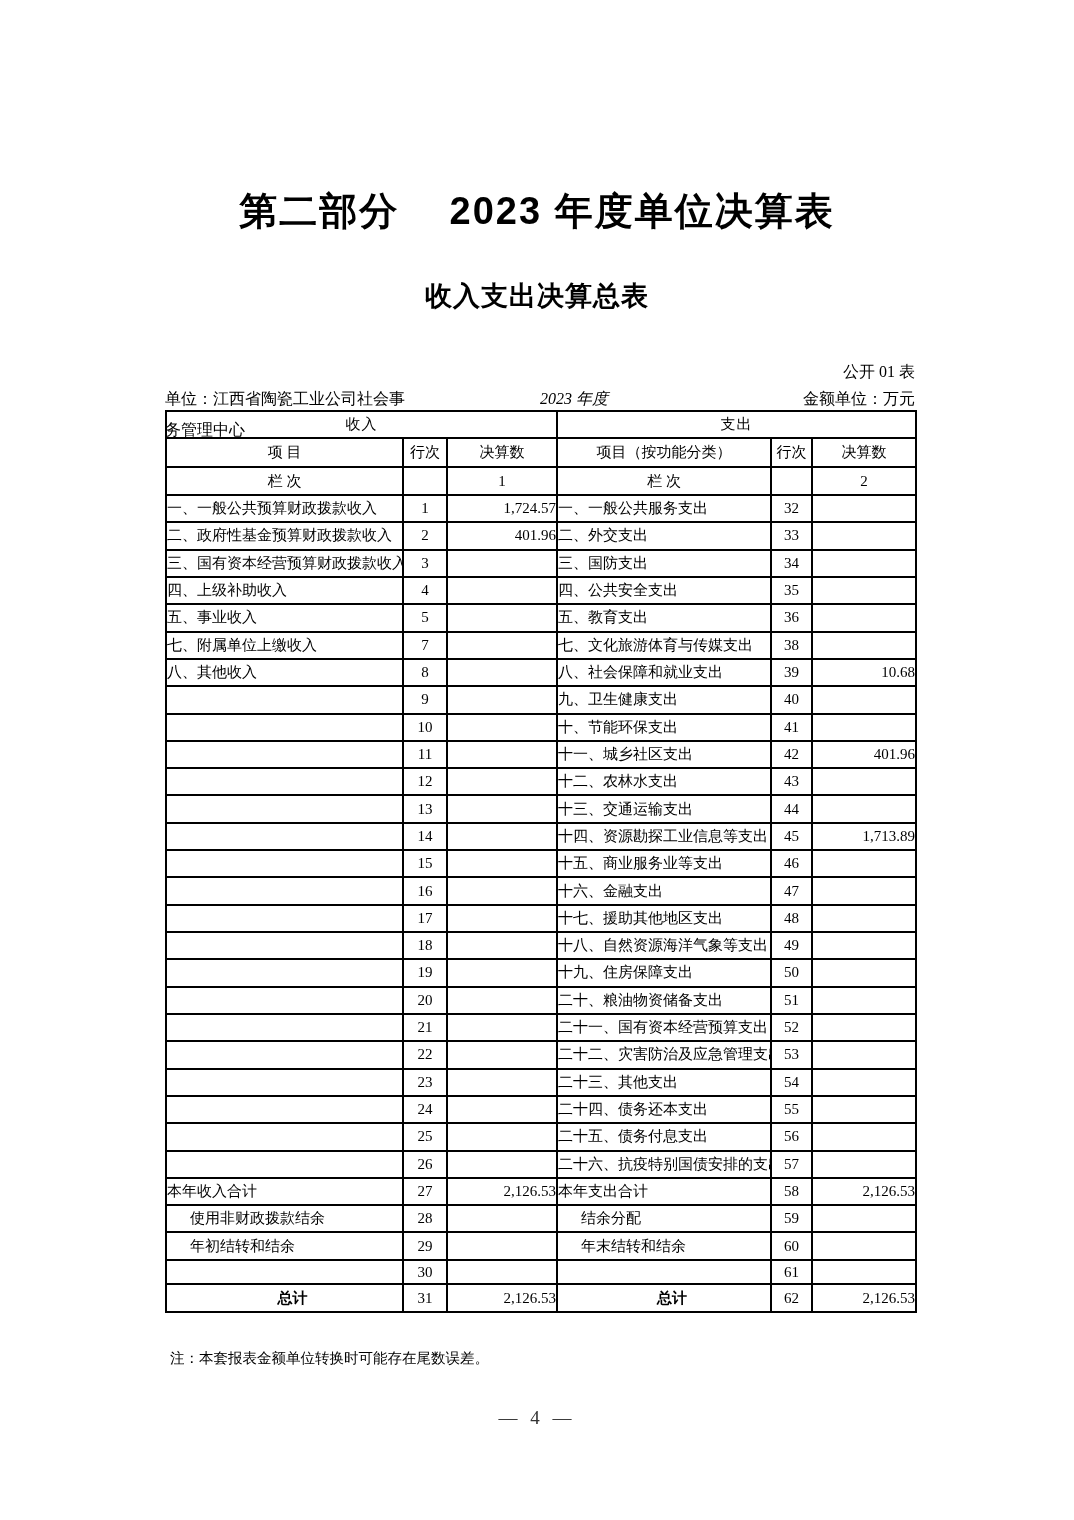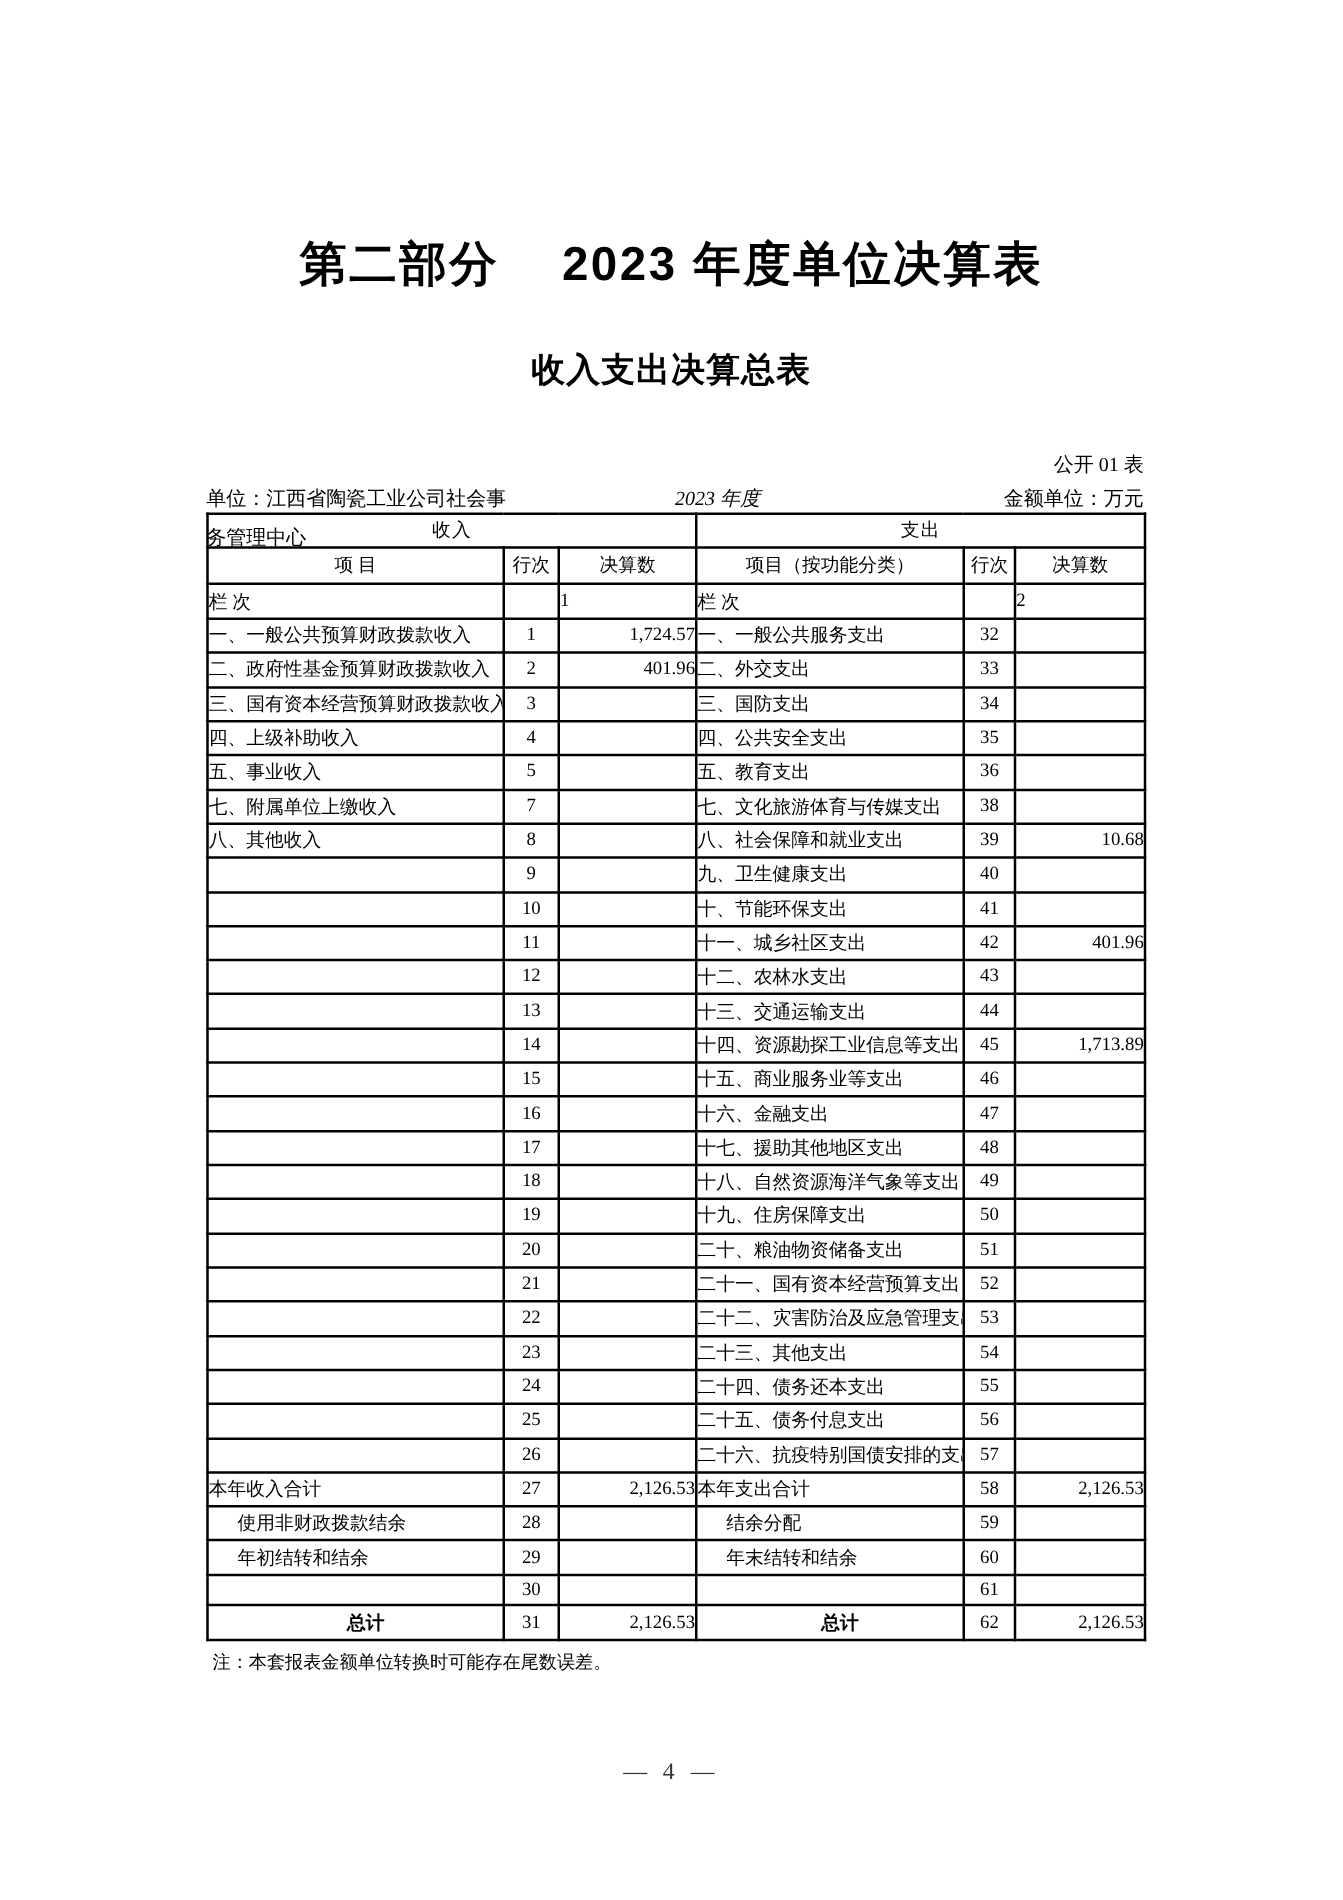--- a/index.html
+++ b/index.html
@@ -76,36 +76,36 @@
     vertical-align: middle;
     font-weight: normal;
     overflow: hidden;
     white-space: nowrap;
   }
   tr.hdr1 { height: 27px; padding-left: 19px; }
   tr.hdr2 { height: 29px; }
   tr.hdr3 { height: 28px; }
   th.section { text-align: center; letter-spacing: 1px; }
   th.colhead { text-align: center; }
-  td.lanci   { }
+  td.lanci   { text-align: center; }
   td.item {
     text-align: left;
     padding-left: 7px;
   }
   td.item.indent { padding-left: 23px; }
   td.item.total  { text-align: center; font-weight: bold; padding-left: 16px; }
   td.rowno { text-align: center; }
   td.amount {
     text-align: right;
     padding-right: 9px;
   }
   .foot-note {
     position: absolute;
     left: 170px;
-    top: 1320px;
+    top: 1349px;
     font-size: 14.5px;
   }
   .page-num {
     position: absolute;
     left: 0;
     top: 1407px;
     width: 1074px;
     text-align: center;
     font-size: 19px;
     color: #333;

